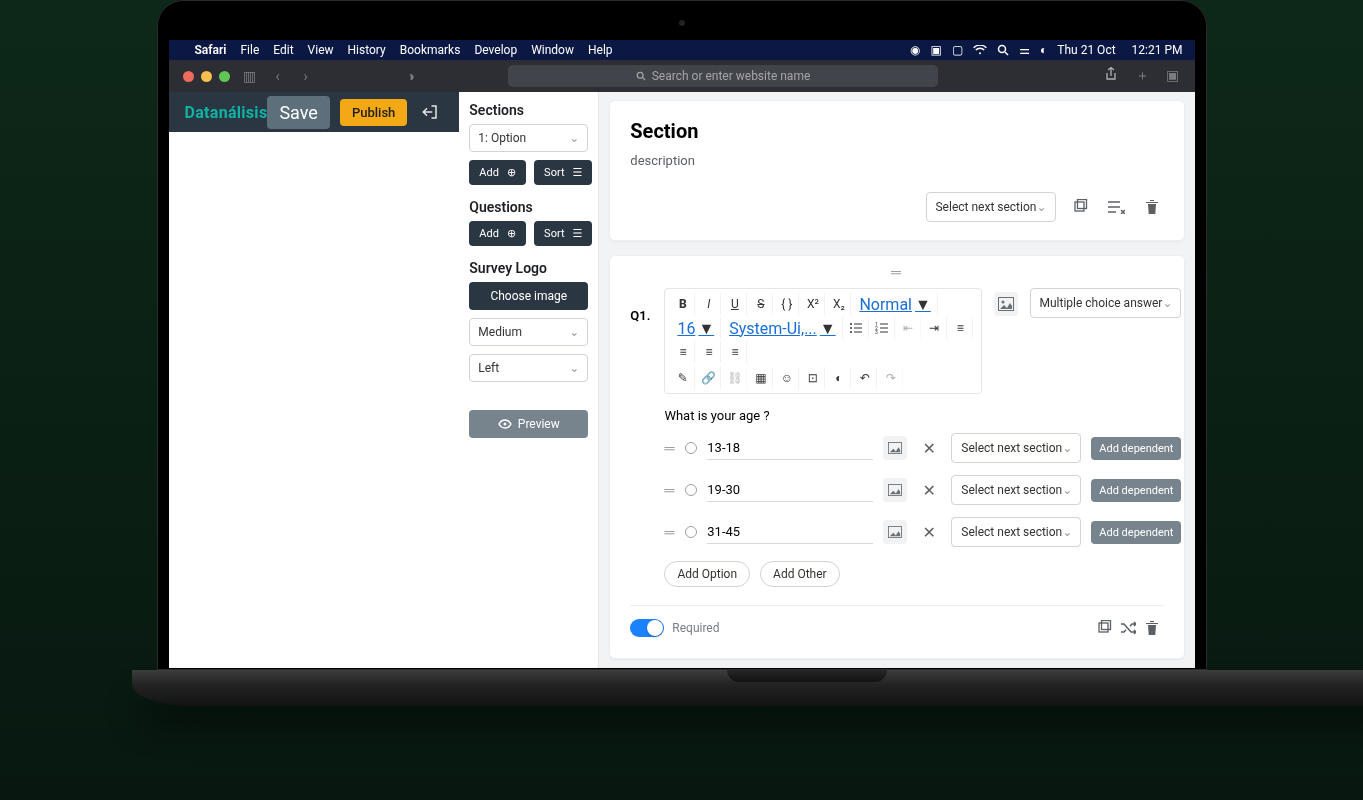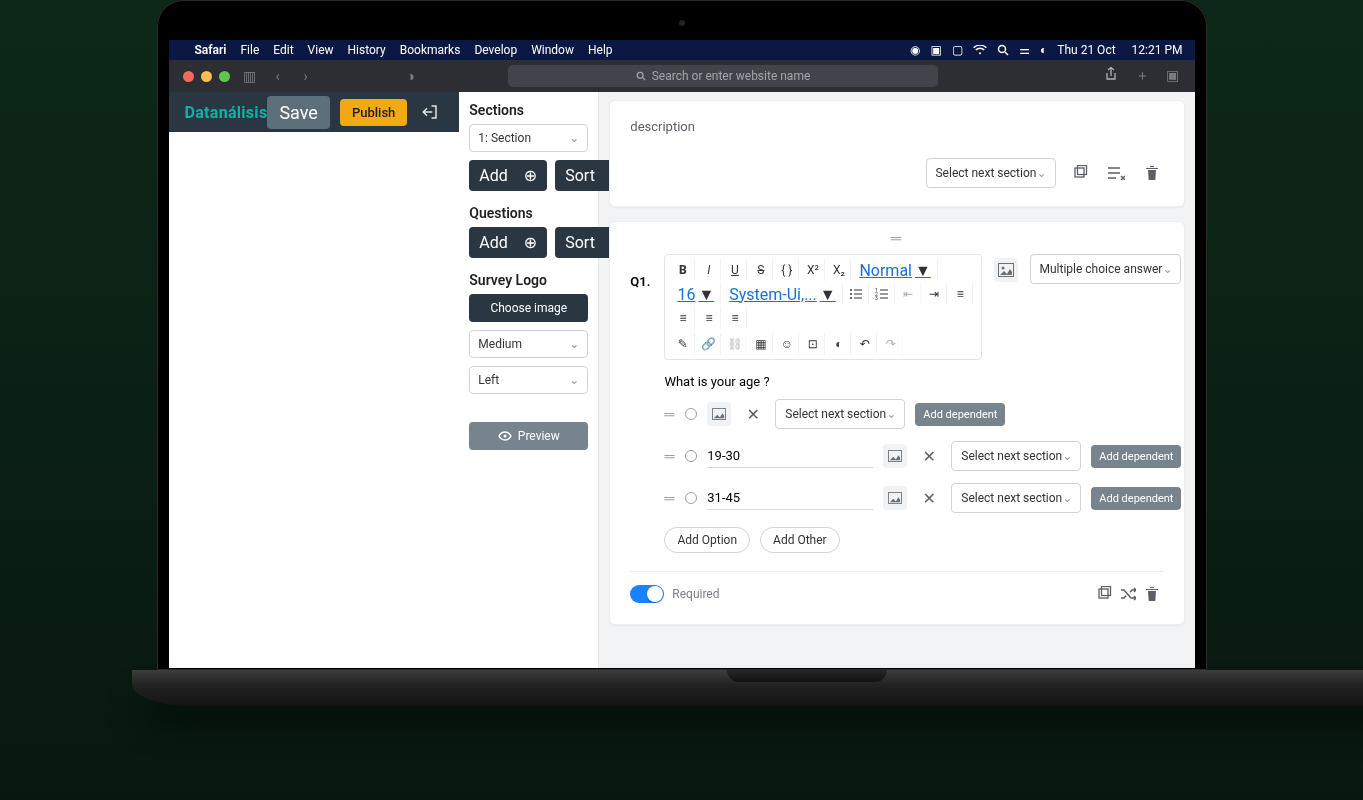--- a/index.html
+++ b/index.html
@@ -100,21 +100,21 @@
 .logout-icon { width:26px; height:26px; border:none; background:transparent; color:#e5e5e5; display:inline-flex; align-items:center; justify-content:center; }
 
 .app-body { flex:1; display:flex; overflow:hidden; background:#f1f3f4; }
 .sidebar { width:140px; background:#fff; border-right:1px solid #e5e7ea; padding:10px; font-size:13px; }
 .sidebar h3 { font-size:14px; font-weight:600; color:#1d1f23; margin-bottom:6px; }
 .select-ctrl {
   display:flex; align-items:center; justify-content:space-between;
   border:1px solid #cfd4da; border-radius:4px; height:28px; padding:0 8px; font-size:12px; color:#333; margin-bottom:8px;
 }
 .chev { color:#9aa0a6; }
-.btn-dark { background:#2a3642; color:#fff; border:none; padding:6px 10px; border-radius:4px; font-size:16px; display:inline-flex; align-items:center; gap:16px; }
+.btn-dark { background:#2a3642; color:#fff; border:none; padding:6px 10px; border-radius:4px; font-size:11px; display:inline-flex; align-items:center; gap:8px; }
 .btn-row { display:flex; gap:8px; margin-bottom:14px; }
 .btn-choose { width:100%; background:#2a3642; color:#fff; border:none; padding:7px 10px; border-radius:4px; font-size:12px; margin-bottom:8px; }
 .btn-preview { width:100%; background:#77848d; color:#fff; border:none; padding:7px 10px; border-radius:4px; font-size:12px; margin-top:28px; display:flex; align-items:center; justify-content:center; gap:6px; }
 
 .content { flex:1; padding:8px 10px; overflow:auto; }
 .panel { background:#fff; border-radius:6px; padding:18px 20px; margin-bottom:14px; box-shadow:0 1px 2px rgba(0,0,0,0.05); border:1px solid #edeef1; }
 .panel-header h2 { font-size:20px; font-weight:700; margin-bottom:10px; }
 .panel-desc { font-size:13px; color:#5b5f66; }
 .panel-actions { display:flex; align-items:center; gap:12px; margin-top:24px; justify-content:flex-end; }
 .select-outline {
@@ -240,21 +240,21 @@
               </svg>
           </button>
         </div>
       </div>
 
       <div class="app-body">
 
         <div class="sidebar">
           <h3>Sections</h3>
           <div class="select-ctrl">
-            <span>1: Section</span>
+            <span>1: Option</span>
             <span class="chev">⌄</span>
           </div>
           <div class="btn-row">
             <button class="btn-dark">
               <span>Add</span>
               <span>⊕</span>
             </button>
             <button class="btn-dark">
               <span>Sort</span>
               <span>☰</span>
@@ -292,20 +292,21 @@
                 </svg>
             </span>
             <span>Preview</span>
           </button>
         </div>
 
         <div class="content">
 
           <div class="panel">
             <div class="panel-header">
+              <h2>Section</h2>
               <div class="panel-desc">description</div>
             </div>
             <div class="panel-actions">
               <div class="select-outline">
                 <span>Select next section</span>
                 <span class="chev">⌄</span>
               </div>
               <div class="icon-btn">
                 <svg width="16" height="16" viewBox="0 0 16 16">
                     <rect x="3" y="3" width="9" height="9" fill="none" stroke="#5b5f66" stroke-width="1.3"></rect>
@@ -405,20 +406,21 @@
                     <span>Multiple choice answer</span>
                     <span class="chev">⌄</span>
                   </div>
                 </div>
 
                 <div class="q-text">What is your age ?</div>
 
                 <div class="option-row">
                   <span class="drag-grip">═</span>
                   <span class="radio-dot"></span>
+                  <input class="option-input" value="13-18" style="">
                   <div class="img-btn">
                       <svg width="14" height="12" viewBox="0 0 16 14">
                         <rect x="0.5" y="0.5" width="15" height="13" fill="none" stroke="#6b7075"></rect>
                         <path fill="#6b7075" d="M2 12l4-4 3 3 3-5 2 3v3z"></path>
                       </svg>
                     </div>
                   <div class="icon-btn">✕</div>
                   <div class="select-outline">
                       <span>Select next section</span>
                       <span class="chev">⌄</span>

